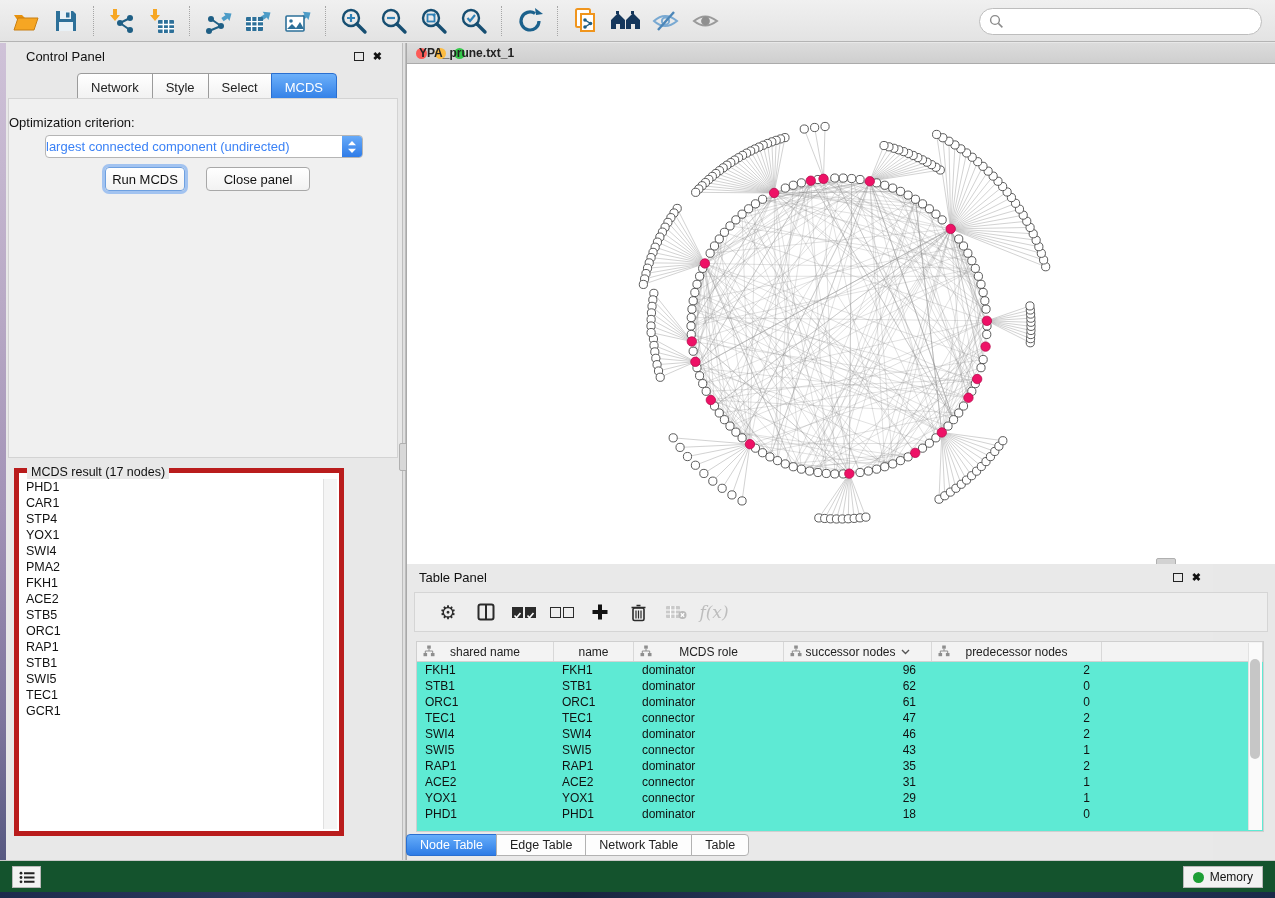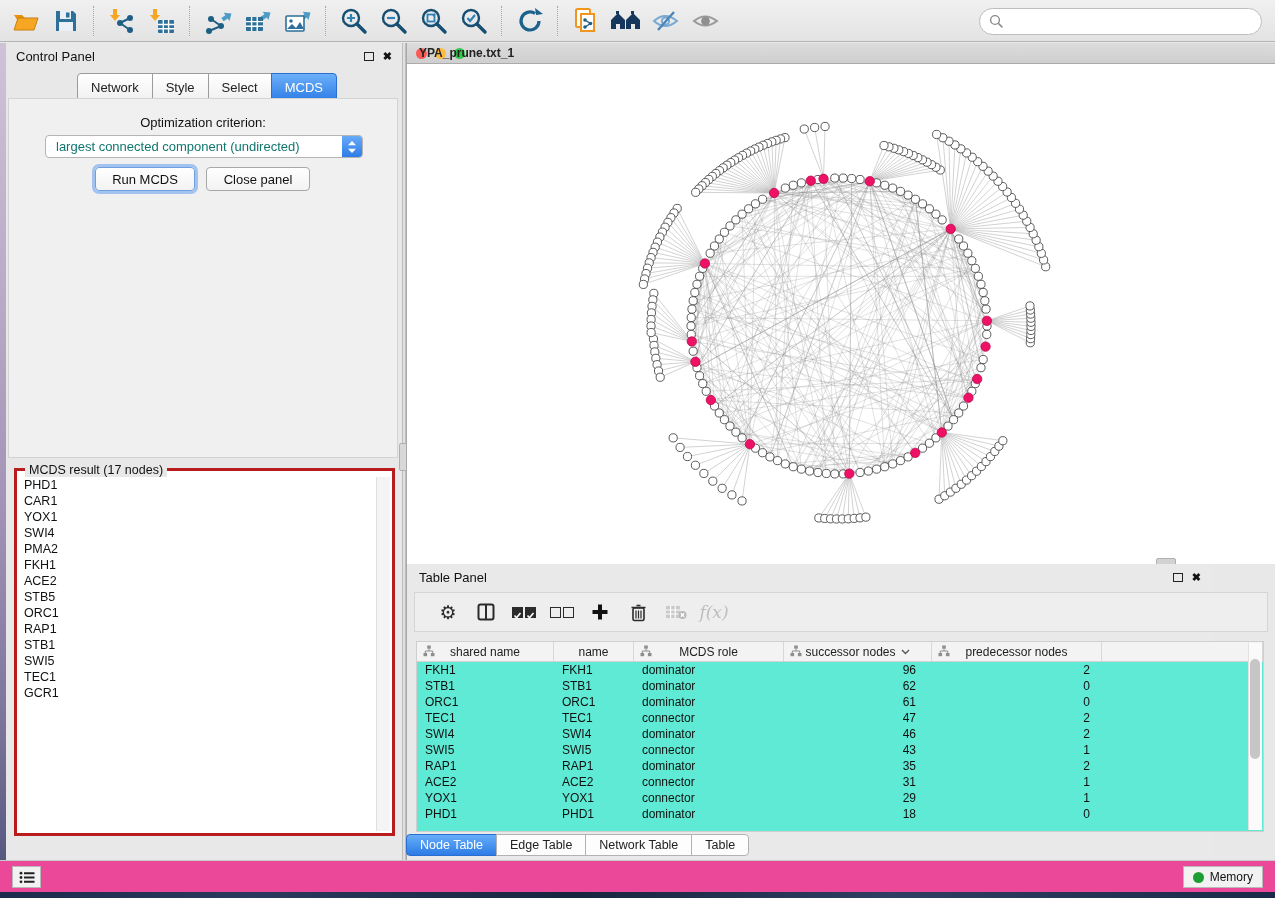--- a/index.html
+++ b/index.html
@@ -26,44 +26,44 @@
       font-family:"Liberation Sans",sans-serif}
 
   
   .phead{display:flex;align-items:center;font-size:13px;color:#111}
   .win-btns{margin-left:auto;display:flex;align-items:center;gap:9px}
   .float-btn{width:8px;height:7px;border:1.5px solid #222;background:transparent}
   .close-btn{font-size:11px;font-weight:bold;color:#111;line-height:1}
 
   
   .cpanel{position:absolute;left:6px;top:43px;width:396px;height:817px;background:#e8e8e8}
-  .cp-head{position:absolute;left:0;top:0;width:100%;height:26px;padding:0 10px;box-sizing:border-box}
+  .cp-head{position:absolute;left:0;top:0;width:100%;height:26px;padding:0 20px;box-sizing:border-box}
   .cp-tabs{position:absolute;left:72px;top:30px;display:flex}
   .tab{height:19px;padding:4px 13px;border:1px solid #9b9b9b;margin-left:-1px;font-size:13px;color:#222;
       background:linear-gradient(#ffffff,#f0f0f0);display:flex;align-items:center}
   .tab:first-child{border-radius:4px 0 0 4px}
   .tab:last-child{border-radius:0 4px 4px 0}
   .tab.active{background:linear-gradient(#6cb0fa,#2e7ce5);border-color:#2a6fd0;color:#fff}
   .cp-inner{position:absolute;left:2px;top:55px;width:390px;height:360px;background:#f0f0f0;
       border:1px solid #d3d3d3;box-sizing:border-box}
-  .opt-label{position:absolute;left:0;top:16px;width:100%;text-align:center;font-size:13px;color:#111}
+  .opt-label{position:absolute;left:0;top:16px;width:100%;text-align:left;font-size:13px;color:#111}
   .criterion{position:absolute;left:36px;top:36px;width:318px;height:23px;background:#fff;
       border:1px solid #b5b5b5;border-radius:4px;display:flex;align-items:center;box-sizing:border-box}
-  .criterion .val{flex:1;font-size:13px;color:#0f766e;padding-left:10px;white-space:nowrap}
+  .criterion .val{flex:1;font-size:13px;color:#3b82f6;padding-left:0;white-space:nowrap}
   .stepper{width:20px;height:21px;border-radius:0 3px 3px 0;margin-right:0;
       background:linear-gradient(#67aaf8,#2f7ce8);display:flex;align-items:center;justify-content:center}
   .btnrow{position:absolute;left:0;top:68px;width:100%}
   .pbtn{position:absolute;height:24px;background:linear-gradient(#ffffff,#f2f2f2);
       border:1px solid #a8a8a8;border-radius:4px;font-size:13px;color:#111;
       font-family:"Liberation Sans",sans-serif;display:flex;align-items:center;justify-content:center;box-sizing:border-box}
   .pbtn.focused{box-shadow:0 0 0 3px rgba(110,165,240,.6);border-color:#6ea0e0}
-  .run-btn{left:86px;width:100px}
+  .run-btn{left:96px;width:80px}
   .closep-btn{left:197px;width:104px}
 
-  .groupbox{position:absolute;left:8px;top:425px;width:381px;height:368px;border:3px solid #b91c1c;
+  .groupbox{position:absolute;left:8px;top:425px;width:330px;height:368px;border:5px solid #b91c1c;
       background:#fff;box-sizing:border-box}
   .gb-legend{position:absolute;left:8px;top:-8px;background:#e8e8e8;padding:0 4px;font-size:12.5px;color:#111}
   .gb-list{position:absolute;left:2px;top:6px;right:16px;bottom:2px;overflow:hidden;padding-left:5px;font-size:12.5px;color:#111}
   .gb-list .li{height:16px;line-height:16px}
   .gb-scroll{position:absolute;right:2px;top:6px;width:13px;bottom:2px;background:#f4f4f4;border-left:1px solid #e0e0e0}
 
   
   .vdivider{position:absolute;left:402px;top:43px;width:4px;height:817px;background:#e0e0e0;border-left:1px solid #bdbdbd;border-right:1px solid #bdbdbd;box-sizing:border-box}
   .vhandle{position:absolute;left:399px;top:443px;width:10px;height:26px;background:#d8d8d8;border:1px solid #b0b0b0;border-radius:2px}
   .hhandle{position:absolute;left:1156px;top:558px;width:18px;height:6px;background:#d2d2d2;border:1px solid #b0b0b0;border-radius:2px}
@@ -105,21 +105,21 @@
   .vthumb{position:absolute;left:1px;top:16px;width:10px;height:100px;background:#c6c6c6;border-radius:5px}
 
   .bottom-tabs{position:absolute;left:0;top:270px;width:100%;display:flex;justify-content:flex-start}
   .btab{height:20px;padding:0 13px;border:1px solid #b2b2b2;margin-left:-1px;font-size:12.5px;color:#222;
       background:#fdfdfd;display:flex;align-items:center}
   .btab:first-child{border-radius:4px 0 0 4px}
   .btab:last-child{border-radius:0 4px 4px 0}
   .btab.active{background:linear-gradient(#66adfa,#2d7ce6);border-color:#2a6fd0;color:#fff}
 
   
-  .statusbar{position:absolute;left:0;top:860px;width:1275px;height:32px;background:#ec4899;border-top:1px solid #c9c9c9;box-sizing:border-box}
+  .statusbar{position:absolute;left:0;top:860px;width:1275px;height:32px;background:#14532d;border-top:1px solid #c9c9c9;box-sizing:border-box}
   .stbtn{position:absolute;left:12px;top:5px;width:29px;height:22px;background:#f2f2f2;border:1px solid #b9b9b9;
       display:flex;align-items:center;justify-content:center;padding:0}
   .membtn{position:absolute;right:12px;top:5px;height:22px;padding:0 9px;background:#f2f2f2;border:1px solid #b9b9b9;
       display:flex;align-items:center;gap:6px;font-size:12px;color:#111;font-family:"Liberation Sans",sans-serif}
   .memdot{width:11px;height:11px;border-radius:50%;background:#1d9e35}
 </style>
 </head>
 <body>
 
 <div id="app">
@@ -295,20 +295,21 @@
       <div class="btnrow">
         <button class="pbtn focused run-btn">Run MCDS</button>
         <button class="pbtn closep-btn">Close panel</button>
       </div>
     </div>
     <div class="groupbox">
       <span class="gb-legend">MCDS result (17 nodes)</span>
       <div class="gb-list">
           <div class="li">PHD1</div>
           <div class="li">CAR1</div>
+          <div class="li">STP4</div>
           <div class="li">YOX1</div>
           <div class="li">SWI4</div>
           <div class="li">PMA2</div>
           <div class="li">FKH1</div>
           <div class="li">ACE2</div>
           <div class="li">STB5</div>
           <div class="li">ORC1</div>
           <div class="li">RAP1</div>
           <div class="li">STB1</div>
           <div class="li">SWI5</div>

